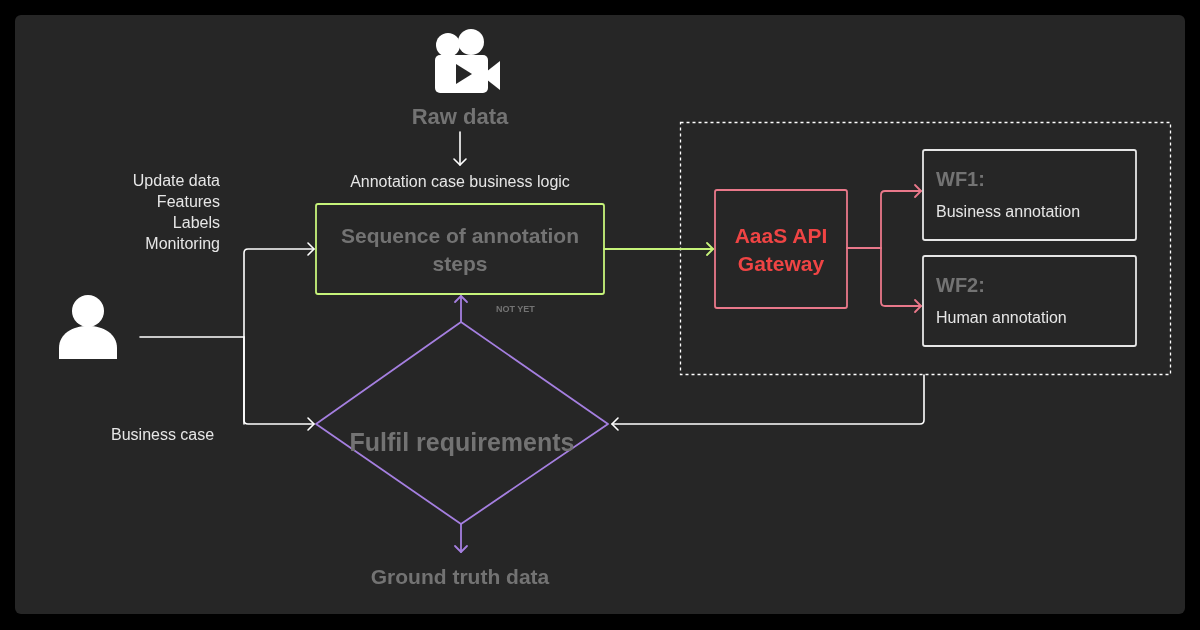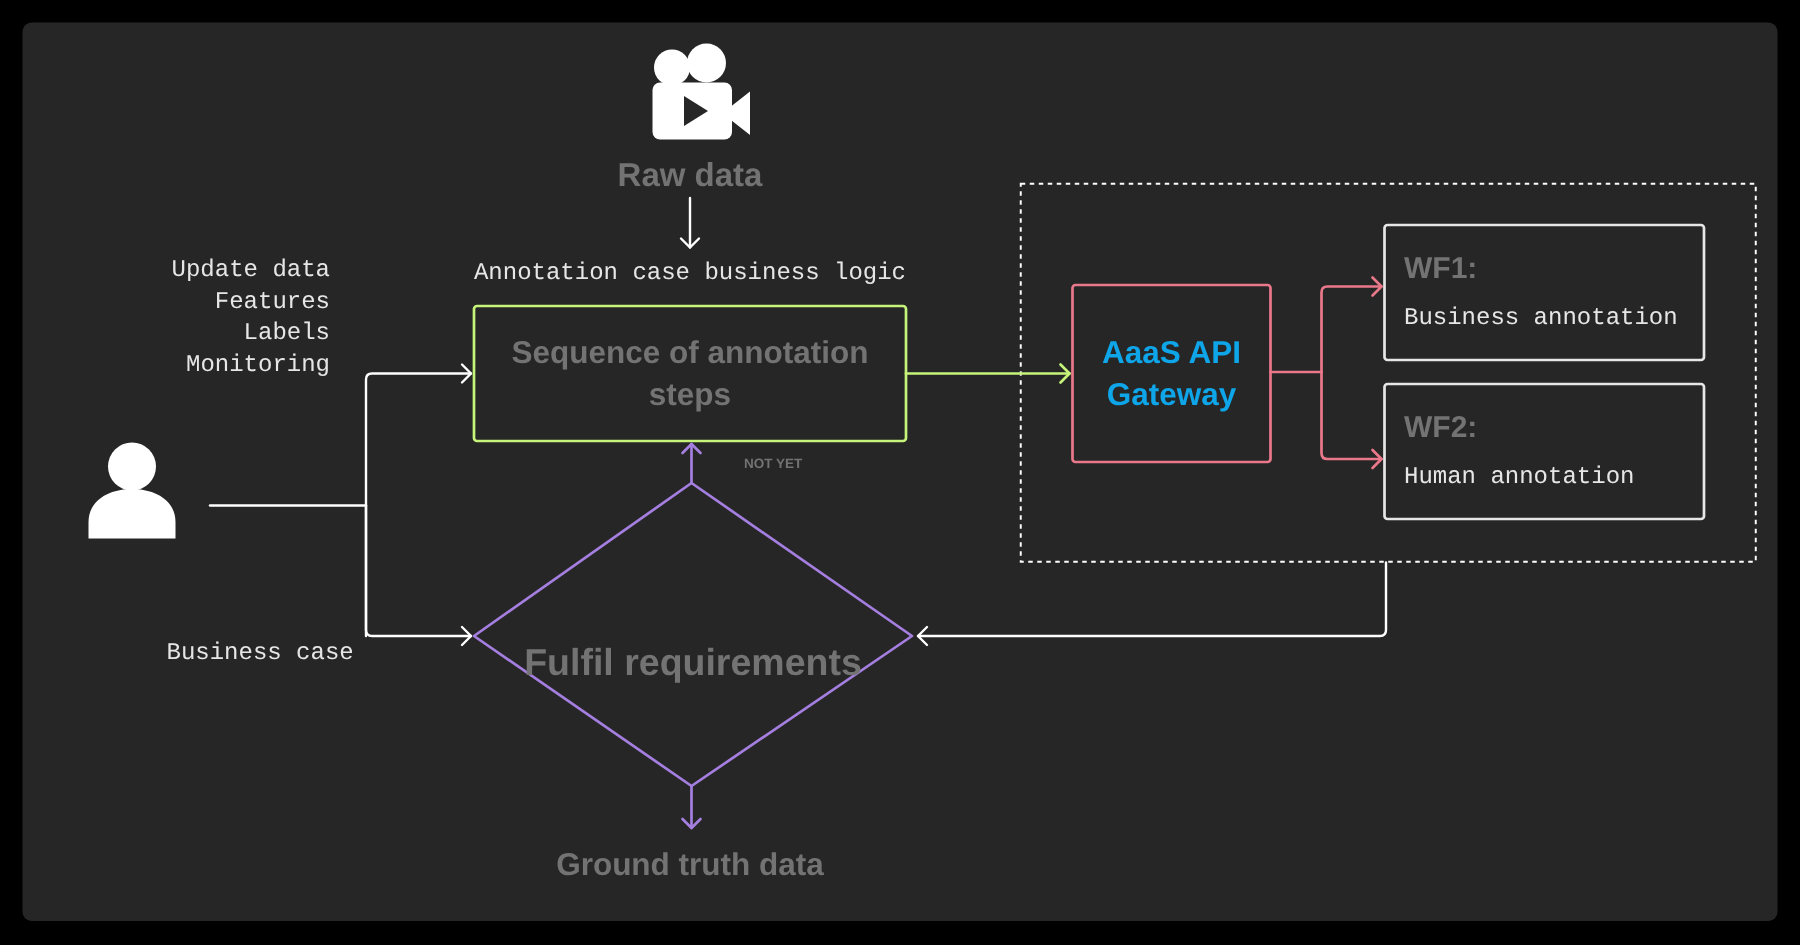--- a/index.html
+++ b/index.html
@@ -1,21 +1,21 @@
 <!DOCTYPE html>
 <html><head>
 <meta charset="utf-8">
 <style>
   html,body{margin:0;padding:0;background:#000;}
   body{width:1200px;height:630px;position:relative;overflow:hidden;font-family:"Liberation Sans",sans-serif;}
   .panel{position:absolute;left:15px;top:15px;width:1170px;height:599px;background:#262626;border-radius:6px;}
   svg.diagram{position:absolute;left:0;top:0;}
   .t{position:absolute;color:#737373;white-space:nowrap;}
   .bold{font-weight:bold;}
-  .light{color:#e6e6e6;font-family:Liberation Mono, monospace;}
+  .light{color:#e6e6e6;}
   .center{text-align:center;}
   .right{text-align:right;}
 </style>
 </head>
 <body>
 
 <div class="panel"></div>
 
 <svg class="diagram" width="1200" height="630" viewBox="0 0 1200 630">
 
@@ -96,21 +96,21 @@
   <div>Monitoring</div>
 </div>
 
 <div class="t light" style="left:111px;top:426px;font-size:16px;">Business case</div>
 
 <div class="t bold center" style="left:316px;top:222px;width:288px;font-size:21px;line-height:28px;">
   <div>Sequence of annotation</div>
   <div>steps</div>
 </div>
 
-<div class="t bold center" style="left:715px;top:222px;width:132px;font-size:21px;line-height:28px;color:#0ea5e9;">
+<div class="t bold center" style="left:715px;top:222px;width:132px;font-size:21px;line-height:28px;color:#ef4444;">
   <div>AaaS API</div>
   <div>Gateway</div>
 </div>
 
 <div class="t bold" style="left:936px;top:168px;font-size:20px;">WF1:</div>
 <div class="t light" style="left:936px;top:203px;font-size:16px;">Business annotation</div>
 
 <div class="t bold" style="left:936px;top:274px;font-size:20px;">WF2:</div>
 <div class="t light" style="left:936px;top:309px;font-size:16px;">Human annotation</div>
 

